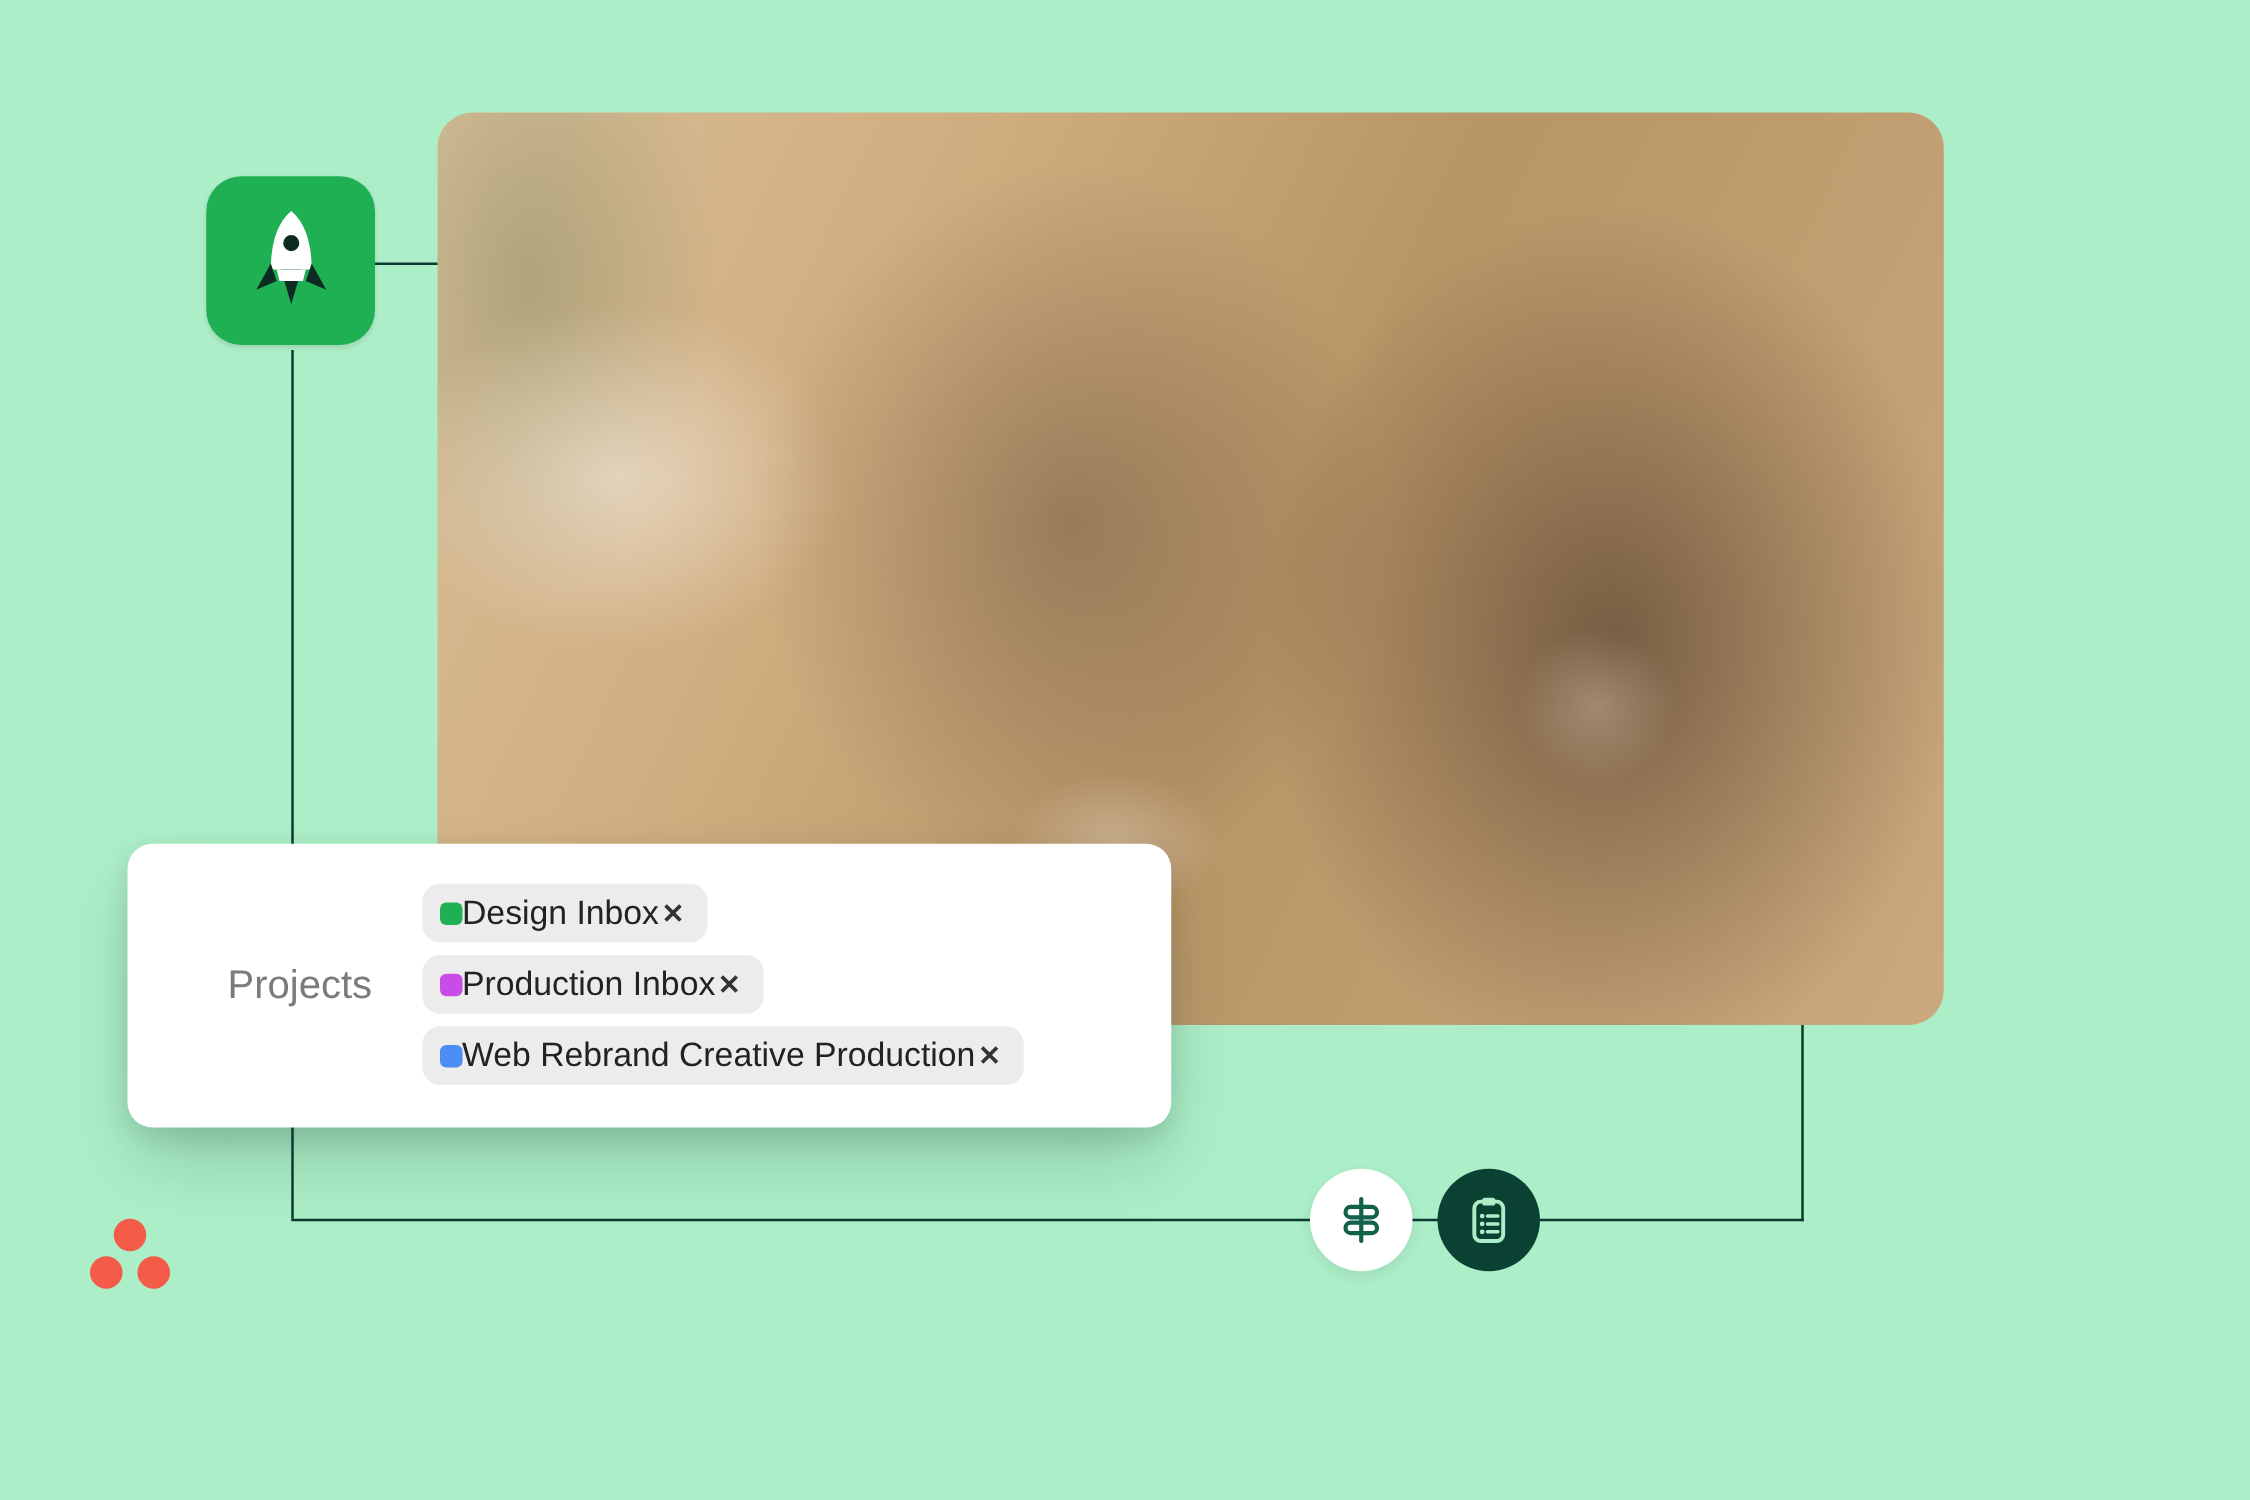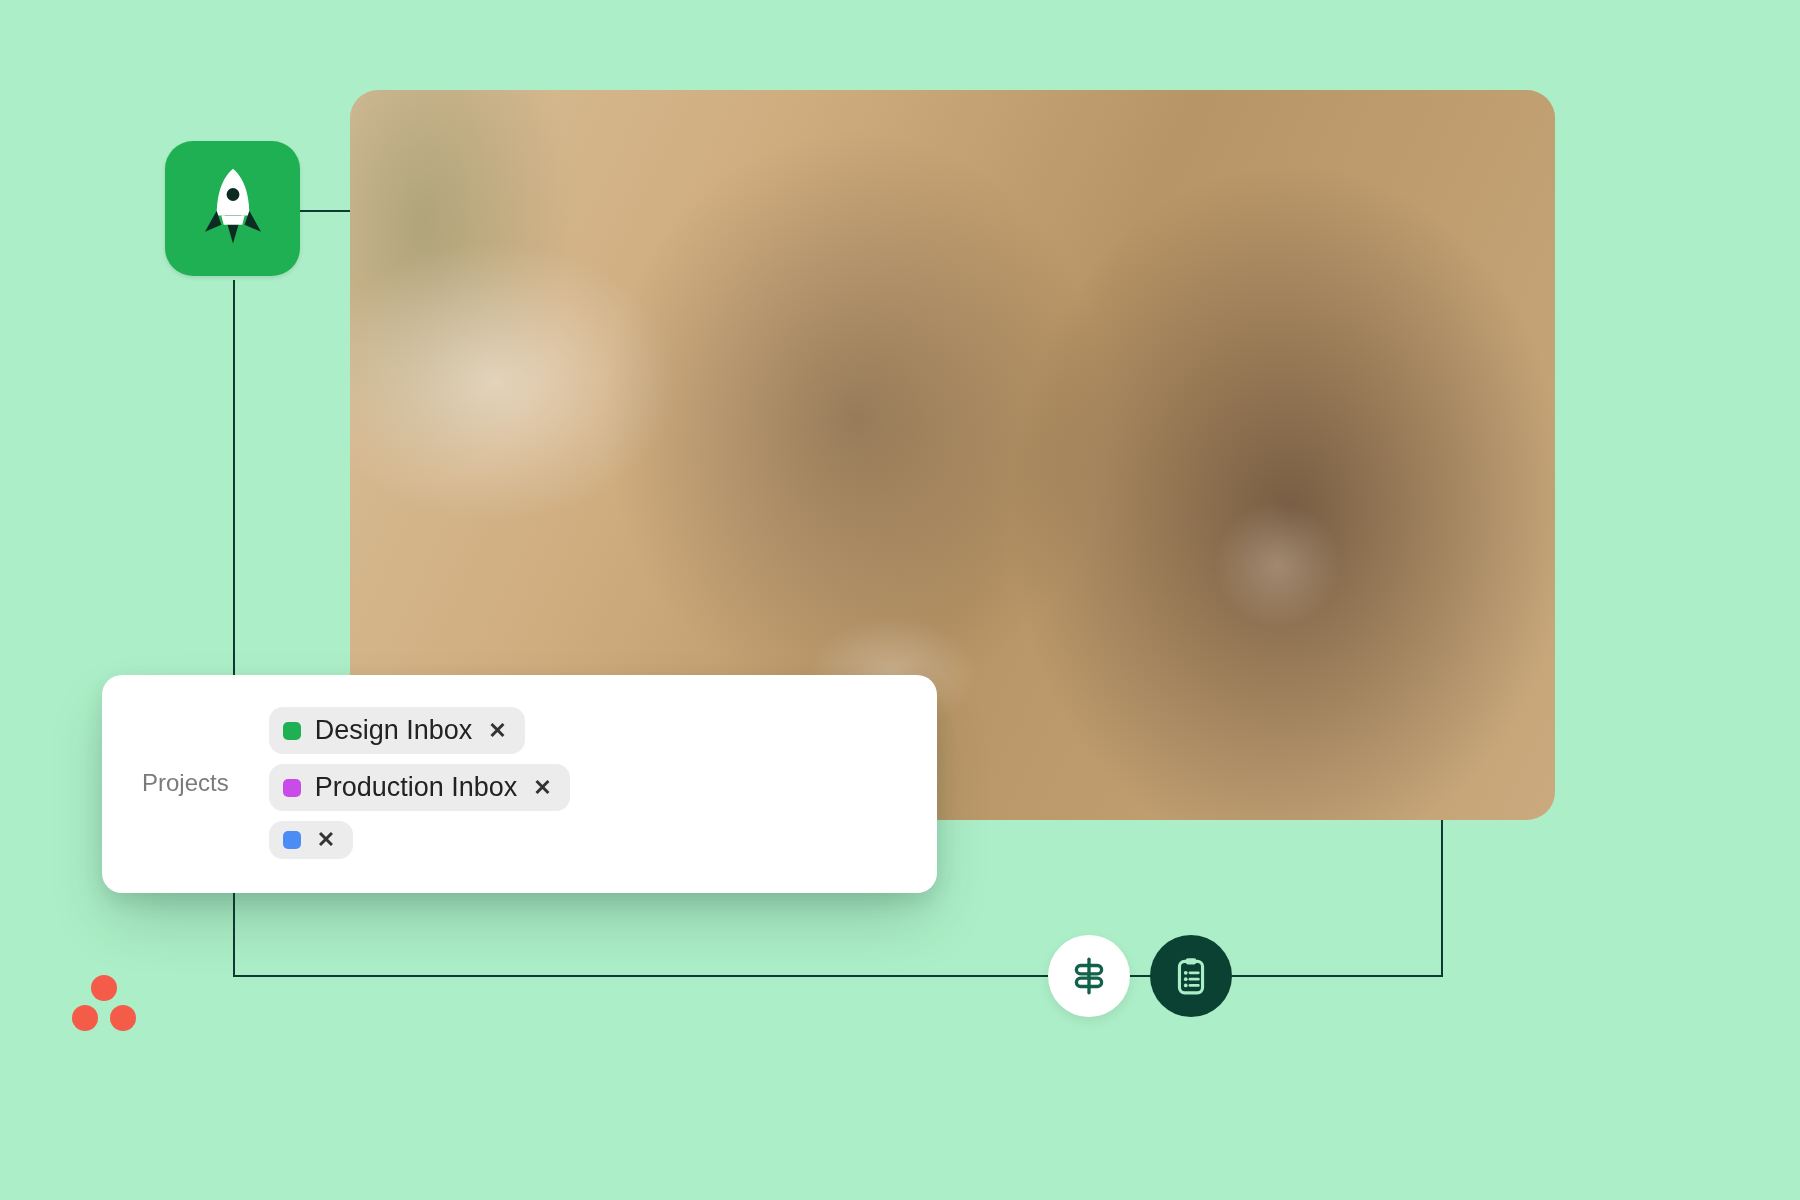--- a/index.html
+++ b/index.html
@@ -59,30 +59,30 @@
   .projects-card {
     position:absolute; left:102px; top:675px;
     width:835px;
     background:#ffffff;
     border-radius:20px;
     padding:32px 40px 34px 40px;
     box-shadow: 0 30px 60px -12px rgba(20,60,40,0.25), 0 8px 20px rgba(20,60,40,0.12);
     display:flex; align-items:center; gap:40px;
   }
   .projects-label {
-    font-size:24px; color:#7b7b7b; font-weight:400;
+    font-size:32px; color:#7b7b7b; font-weight:400;
     flex:0 0 auto;
+    margin-left:40px;
   }
   .chips { display:flex; flex-direction:column; gap:10px; align-items:flex-start; }
   .chip {
     display:inline-flex; align-items:center;
     background:#ececec;
     border-radius:14px;
     padding:8px 16px 8px 14px;
-    gap:14px;
     font-size:27px; color:#222; font-weight:400;
   }
   .chip .dot { width:18px; height:18px; border-radius:5px; flex:0 0 auto; }
   .chip .x {
     font-size:22px; color:#333; font-weight:600;
     cursor:pointer; line-height:1; padding:0 2px;
     font-family: Arial, sans-serif;
   }
 
   
@@ -138,20 +138,21 @@
       </div>
 
       <div class="chip">
         <span class="dot" style="background:#c84de8"></span>
         <span>Production Inbox</span>
         <span class="x">✕</span>
       </div>
 
       <div class="chip">
         <span class="dot" style="background:#4b8cf5"></span>
+        <span>Web Rebrand Creative Production</span>
         <span class="x">✕</span>
       </div>
 
     </div>
   </div>
 
   <div class="pill pill-white">
     <svg viewBox="0 0 40 40">
       <g stroke="#12624b" stroke-width="3.2" fill="none" stroke-linecap="round">
         <line x1="20" y1="4" x2="20" y2="36"></line>

